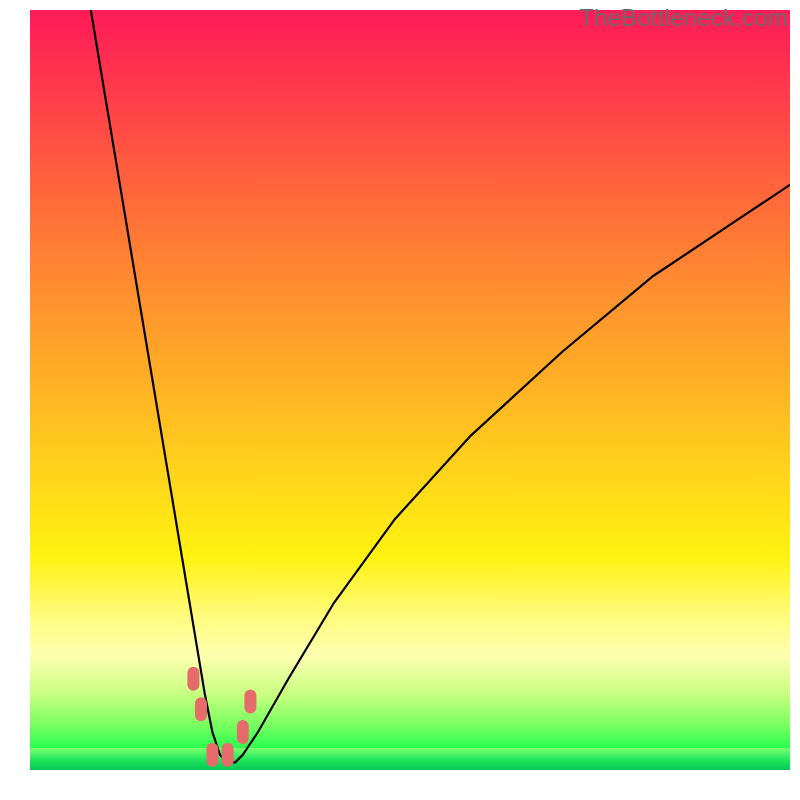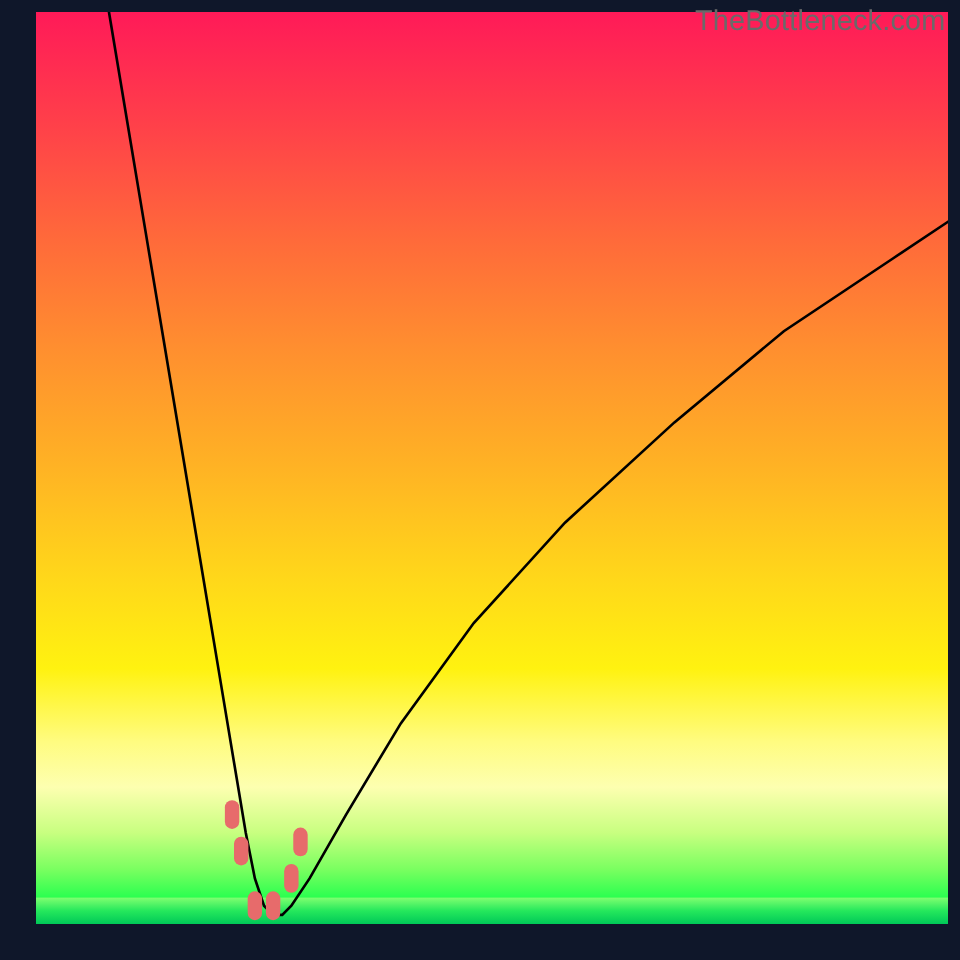--- a/index.html
+++ b/index.html
@@ -8,21 +8,21 @@
     width: 800px;
     height: 800px;
     overflow: hidden;
     background: #000;
     font-family: Arial, Helvetica, sans-serif;
   }
   .frame {
     position: absolute;
     left: 0; top: 0;
     width: 800px; height: 800px;
-    background: #0f172a;
+    background: #ffffff;
   }
   .plot {
     position: absolute;
     left: 30px;
     top: 10px;
     width: 760px;
     height: 760px;
     background: linear-gradient(to bottom,
       #ff1a58 0%,
       #ff3f4a 12%,

